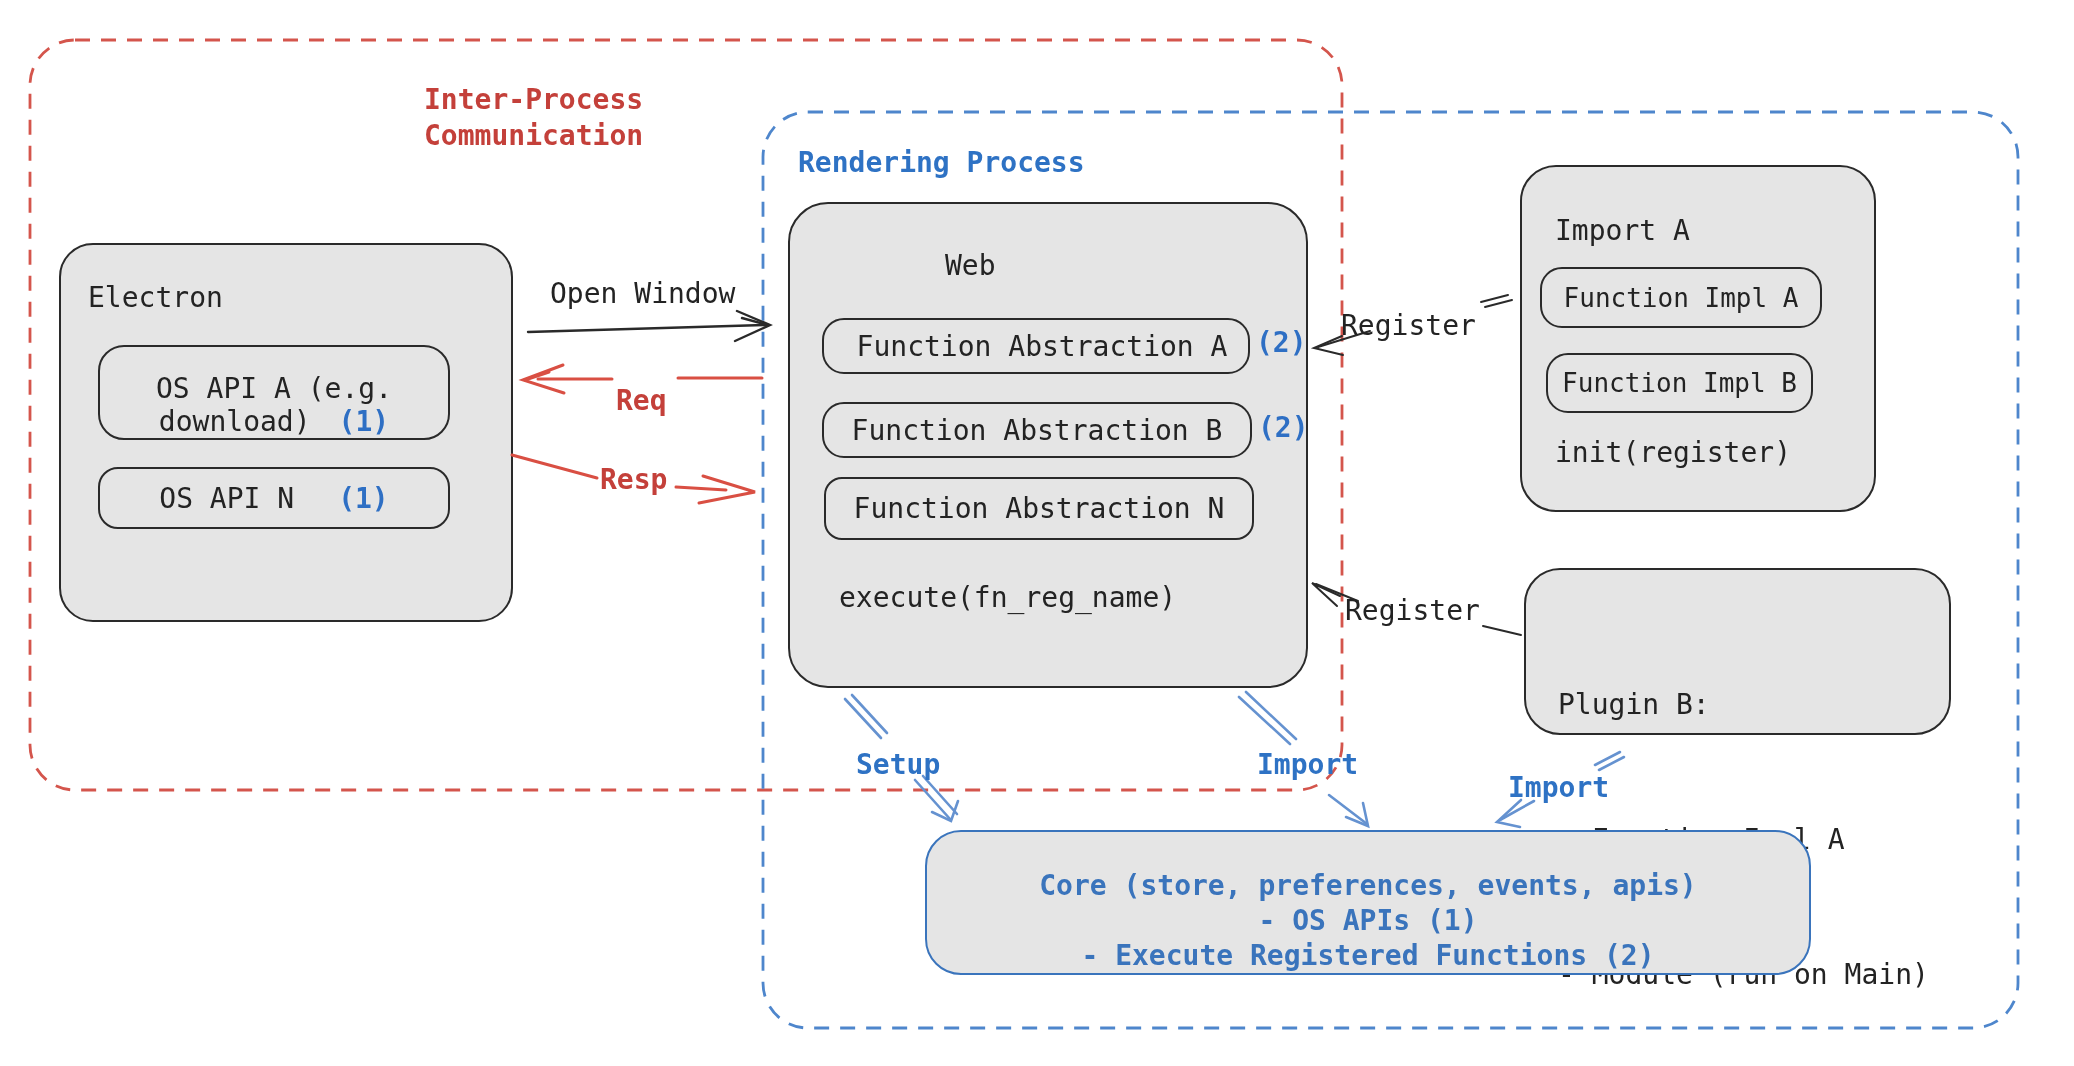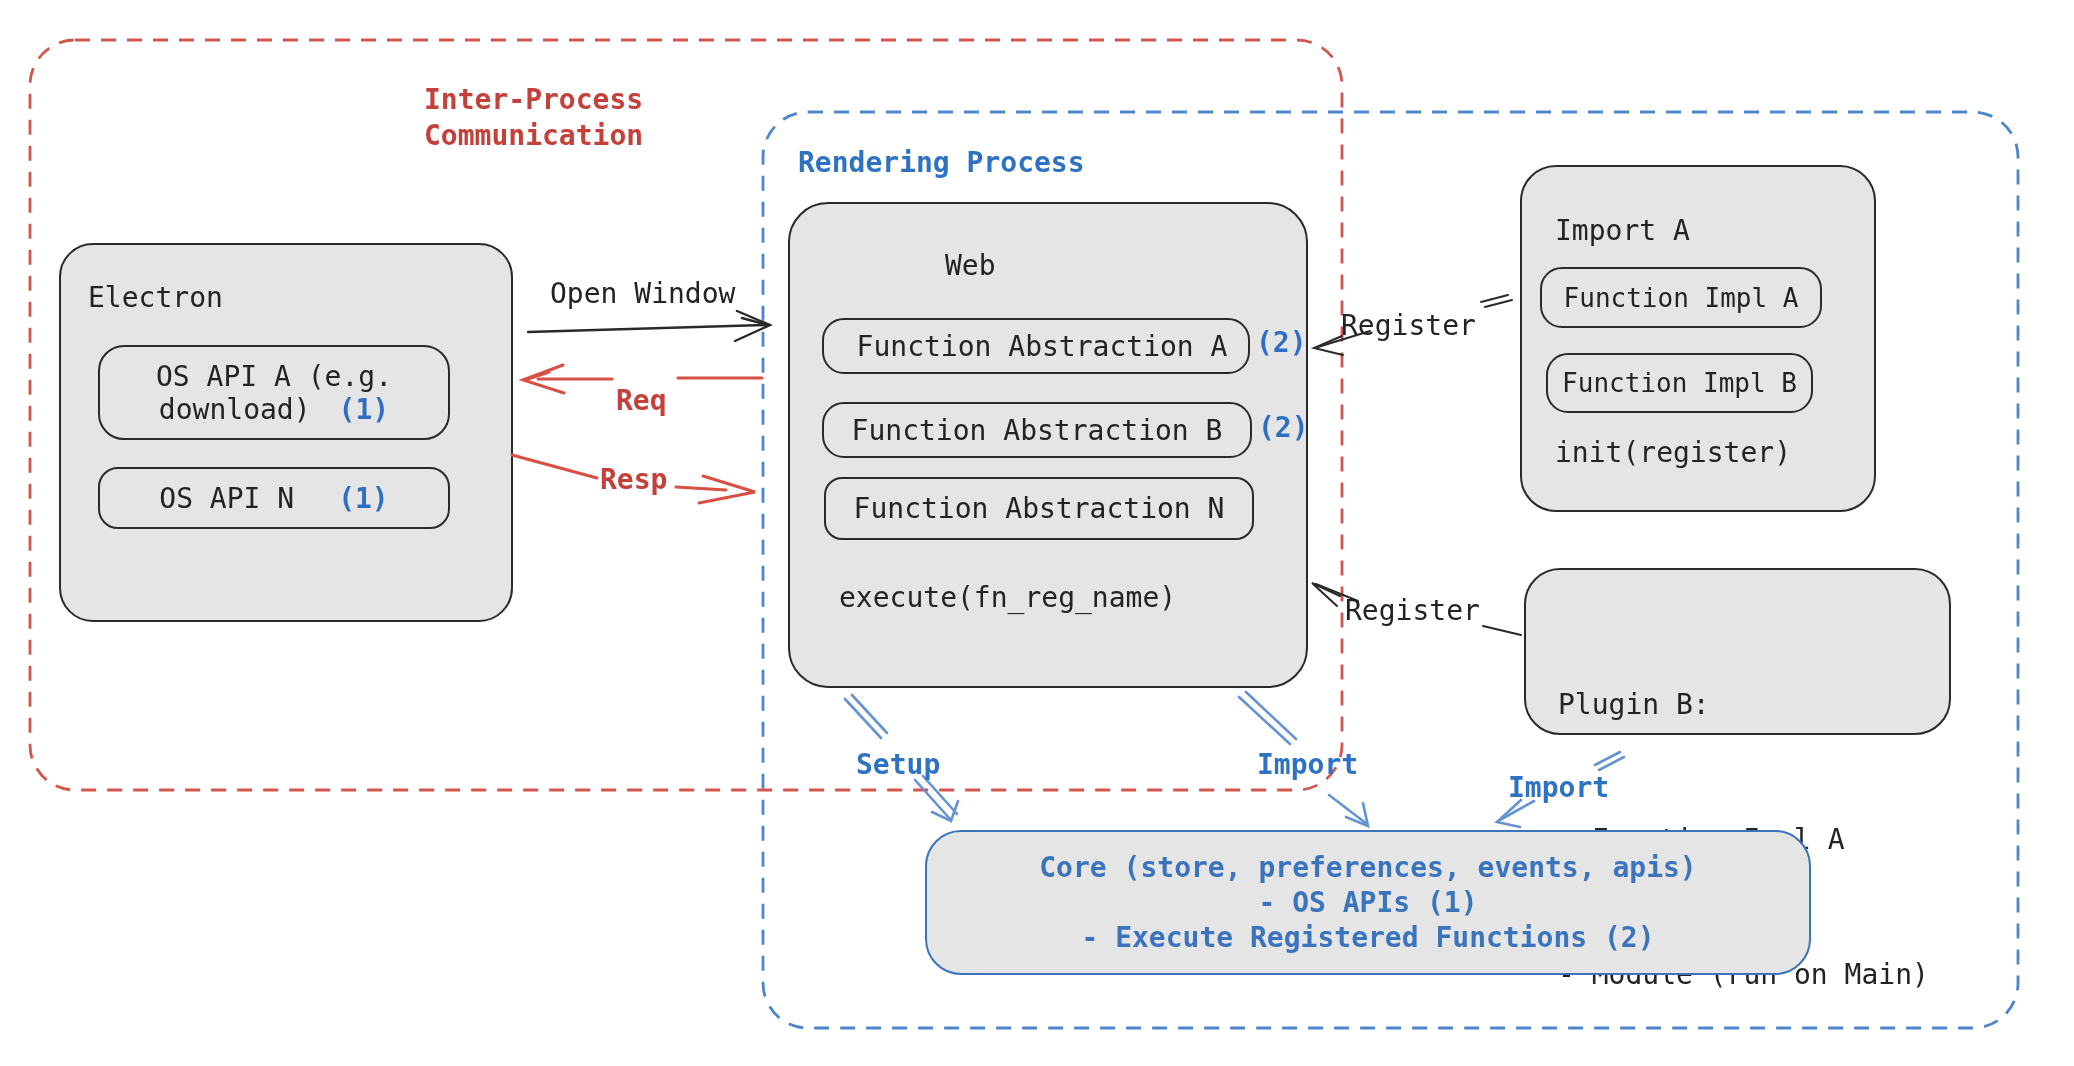--- a/index.html
+++ b/index.html
@@ -18,21 +18,21 @@
     background:#e5e5e5;
     box-sizing:border-box;
   }
   .label{
     position:absolute;
     font-size:28px;
     color:#232323;
     white-space:pre;
     line-height:36px;
   }
-  .center-col{display:flex;flex-direction:column;align-items:center;justify-content:center;}
+  .center-col{display:flex;flex-direction:column;align-items:center;justify-content:flex-end;}
   .center-row{display:flex;flex-direction:row;align-items:center;justify-content:center;}
   .red-text{color:#c4403a;font-weight:bold;}
   .blue-text{color:#2e72c4;font-weight:bold;}
   .core-text{color:#3a74bc;font-weight:bold;}
   .badge{color:#2e6fc4;font-weight:bold;}
   .pre-line{white-space:pre-line;}
 </style>
 </head>
 <body>
 

